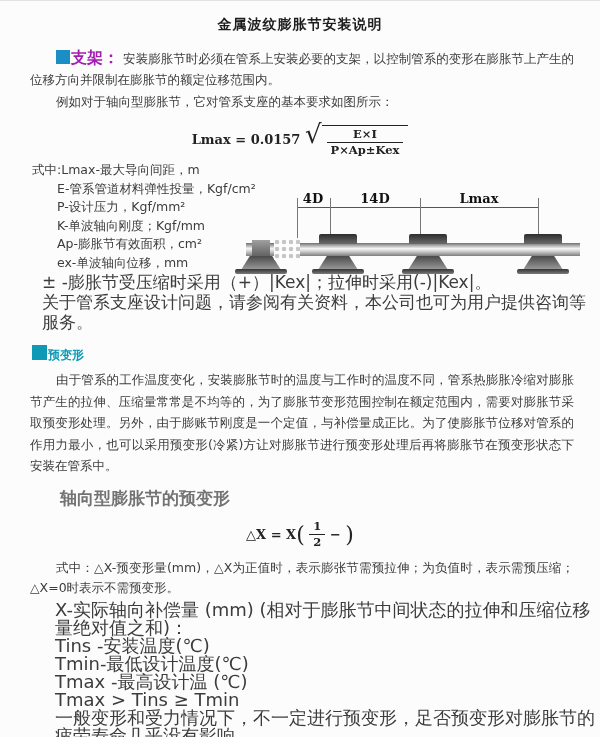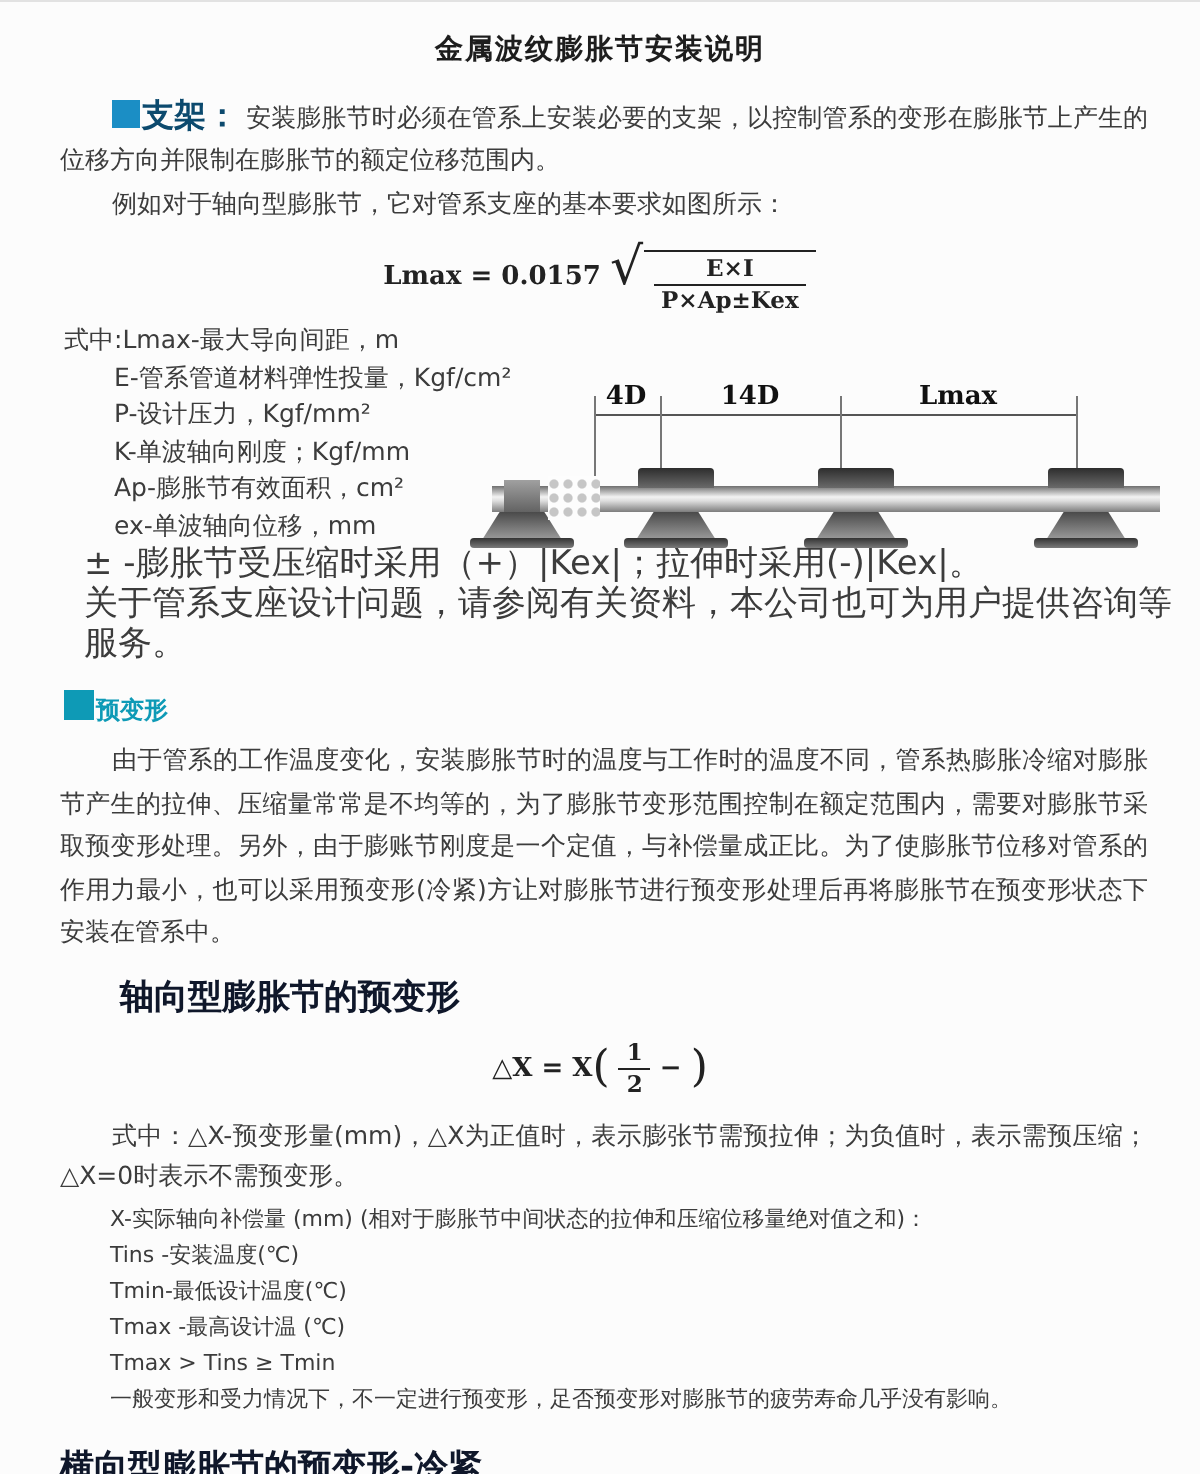--- a/index.html
+++ b/index.html
@@ -21,21 +21,21 @@
     letter-spacing:1px;
   }
   .para{font-size:12.5px;line-height:21px;margin:0 26px 0 30px;text-align:justify;}
   .indent{text-indent:26px;}
   .p-intro{margin-top:13px;}
   .sq{
     display:inline-block;width:14px;height:14px;
     background:#1b8ec5;vertical-align:-1px;margin-right:1px;
   }
   .sq-teal{background:#0e9ab6;}
-  .sec-label{color:#0c4a6e;font-weight:bold;font-size:16px;padding-right:4px;}
+  .sec-label{color:#a21caf;font-weight:bold;font-size:16px;padding-right:4px;}
   .p-example{margin-top:1px;}
 
   
   .formula{
     text-align:center;
     font-family:"DejaVu Serif","Liberation Serif",serif;
     font-weight:bold;font-size:13px;color:#222;
   }
   .formula1{margin-top:10px;}
   .sqrt{display:inline-flex;align-items:flex-start;}
@@ -79,26 +79,26 @@
     clip-path:polygon(22% 0,78% 0,100% 100%,0 100%);}
   .gbase{position:absolute;top:77px;width:52px;height:5px;transform:translateX(-50%);
     background:linear-gradient(180deg,#333,#7a7a7a);border-radius:2px;}
   .cap{position:absolute;top:42px;width:38px;height:10px;transform:translateX(-50%);
     background:linear-gradient(180deg,#2d2d2d,#6a6a6a);border-radius:2px 2px 0 0;}
 
   
   .sec-head{margin:13px 0 0 32px;font-size:12px;font-weight:bold;color:#0e9ab6;}
   .sec-head .sq{width:15px;height:15px;}
   .p-body2{margin-top:5px;line-height:21.5px;}
-  .sub-head{font-size:17px;font-weight:bold;color:#0f172a;}
+  .sub-head{font-size:17px;font-weight:bold;color:#737373;}
   .h-axial{margin:10px 0 0 60px;}
   .h-lateral{margin:13px 0 0 30px;}
   .formula2{margin-top:10px;}
   .p-shizhong{margin-top:9px;line-height:20.5px;}
-  .axial-note{font-size:11px;line-height:18px;margin-left:55px;}
+  .axial-note{font-size:18px;line-height:18px;margin-left:55px;}
   .axial-note.first{margin-top:2px;}
 </style>
 </head>
 <body>
 
 <div class="title">金属波纹膨胀节安装说明</div>
 
 <p class="para indent p-intro"><span class="sq"></span><span class="sec-label">支架：</span><span>安装膨胀节时必须在管系上安装必要的支架，以控制管系的变形在膨胀节上产生的位移方向并限制在膨胀节的额定位移范围内。</span></p>
 
 <p class="para indent p-example">例如对于轴向型膨胀节，它对管系支座的基本要求如图所示：</p>

